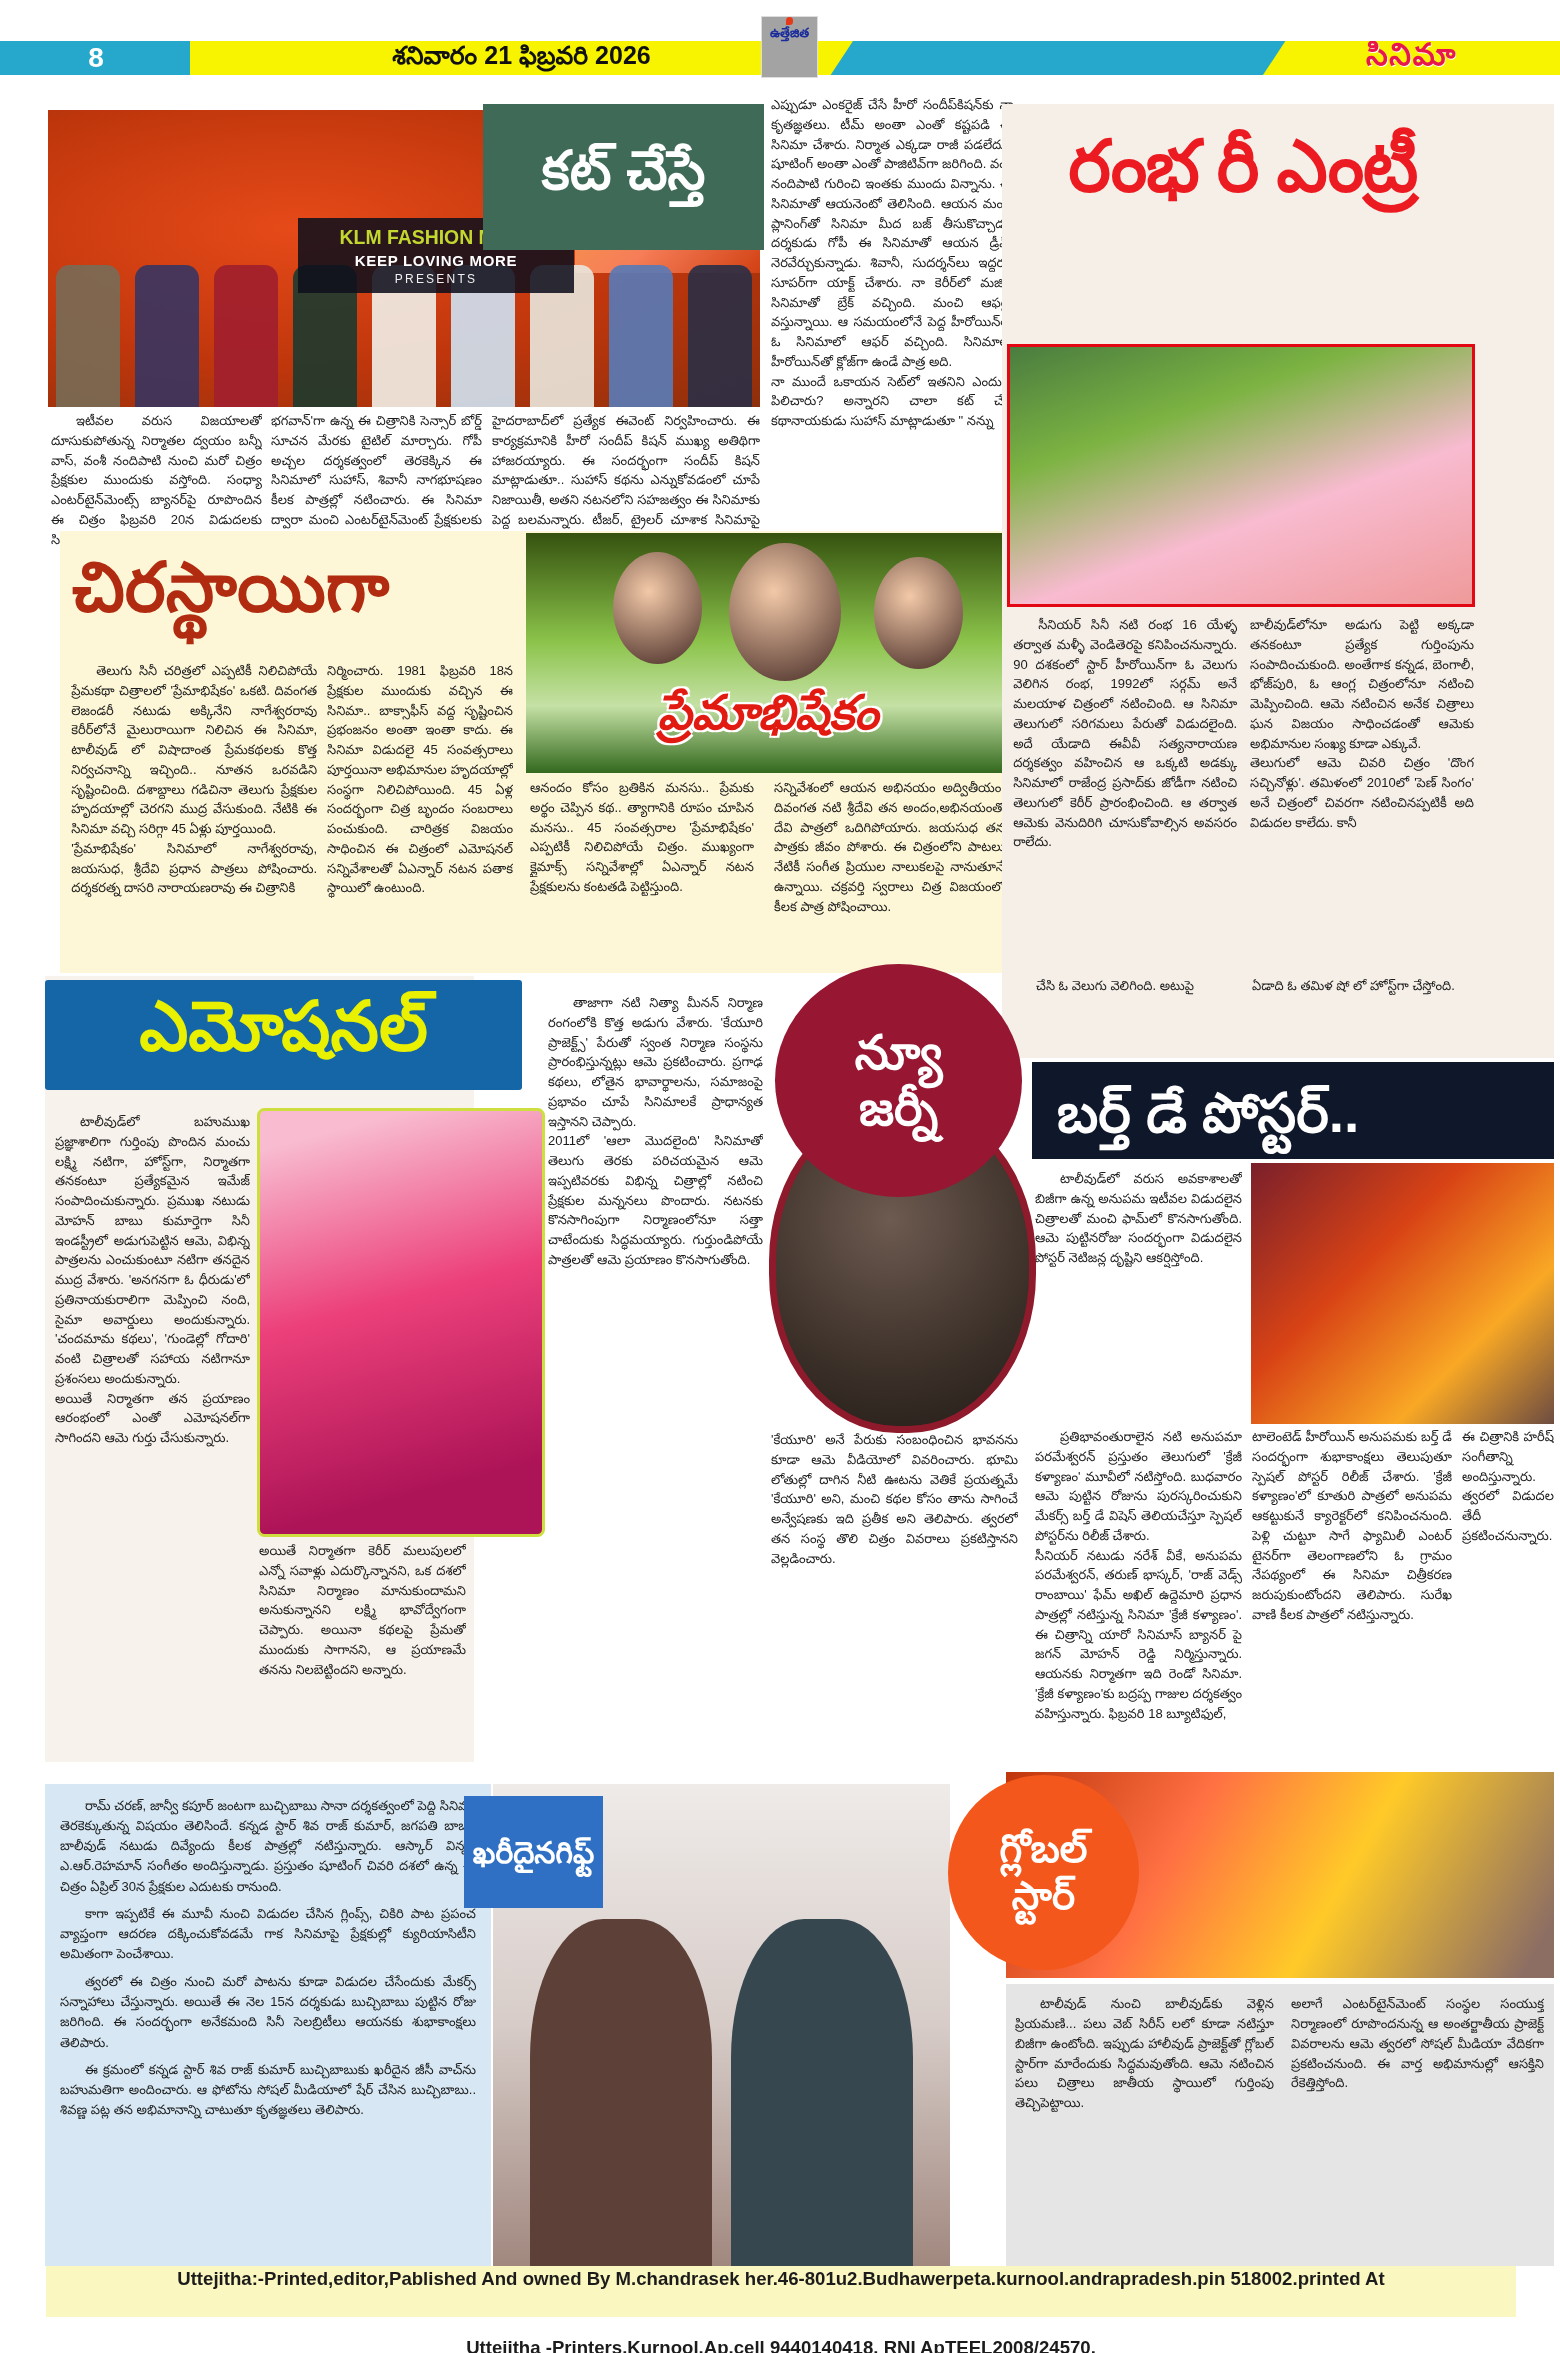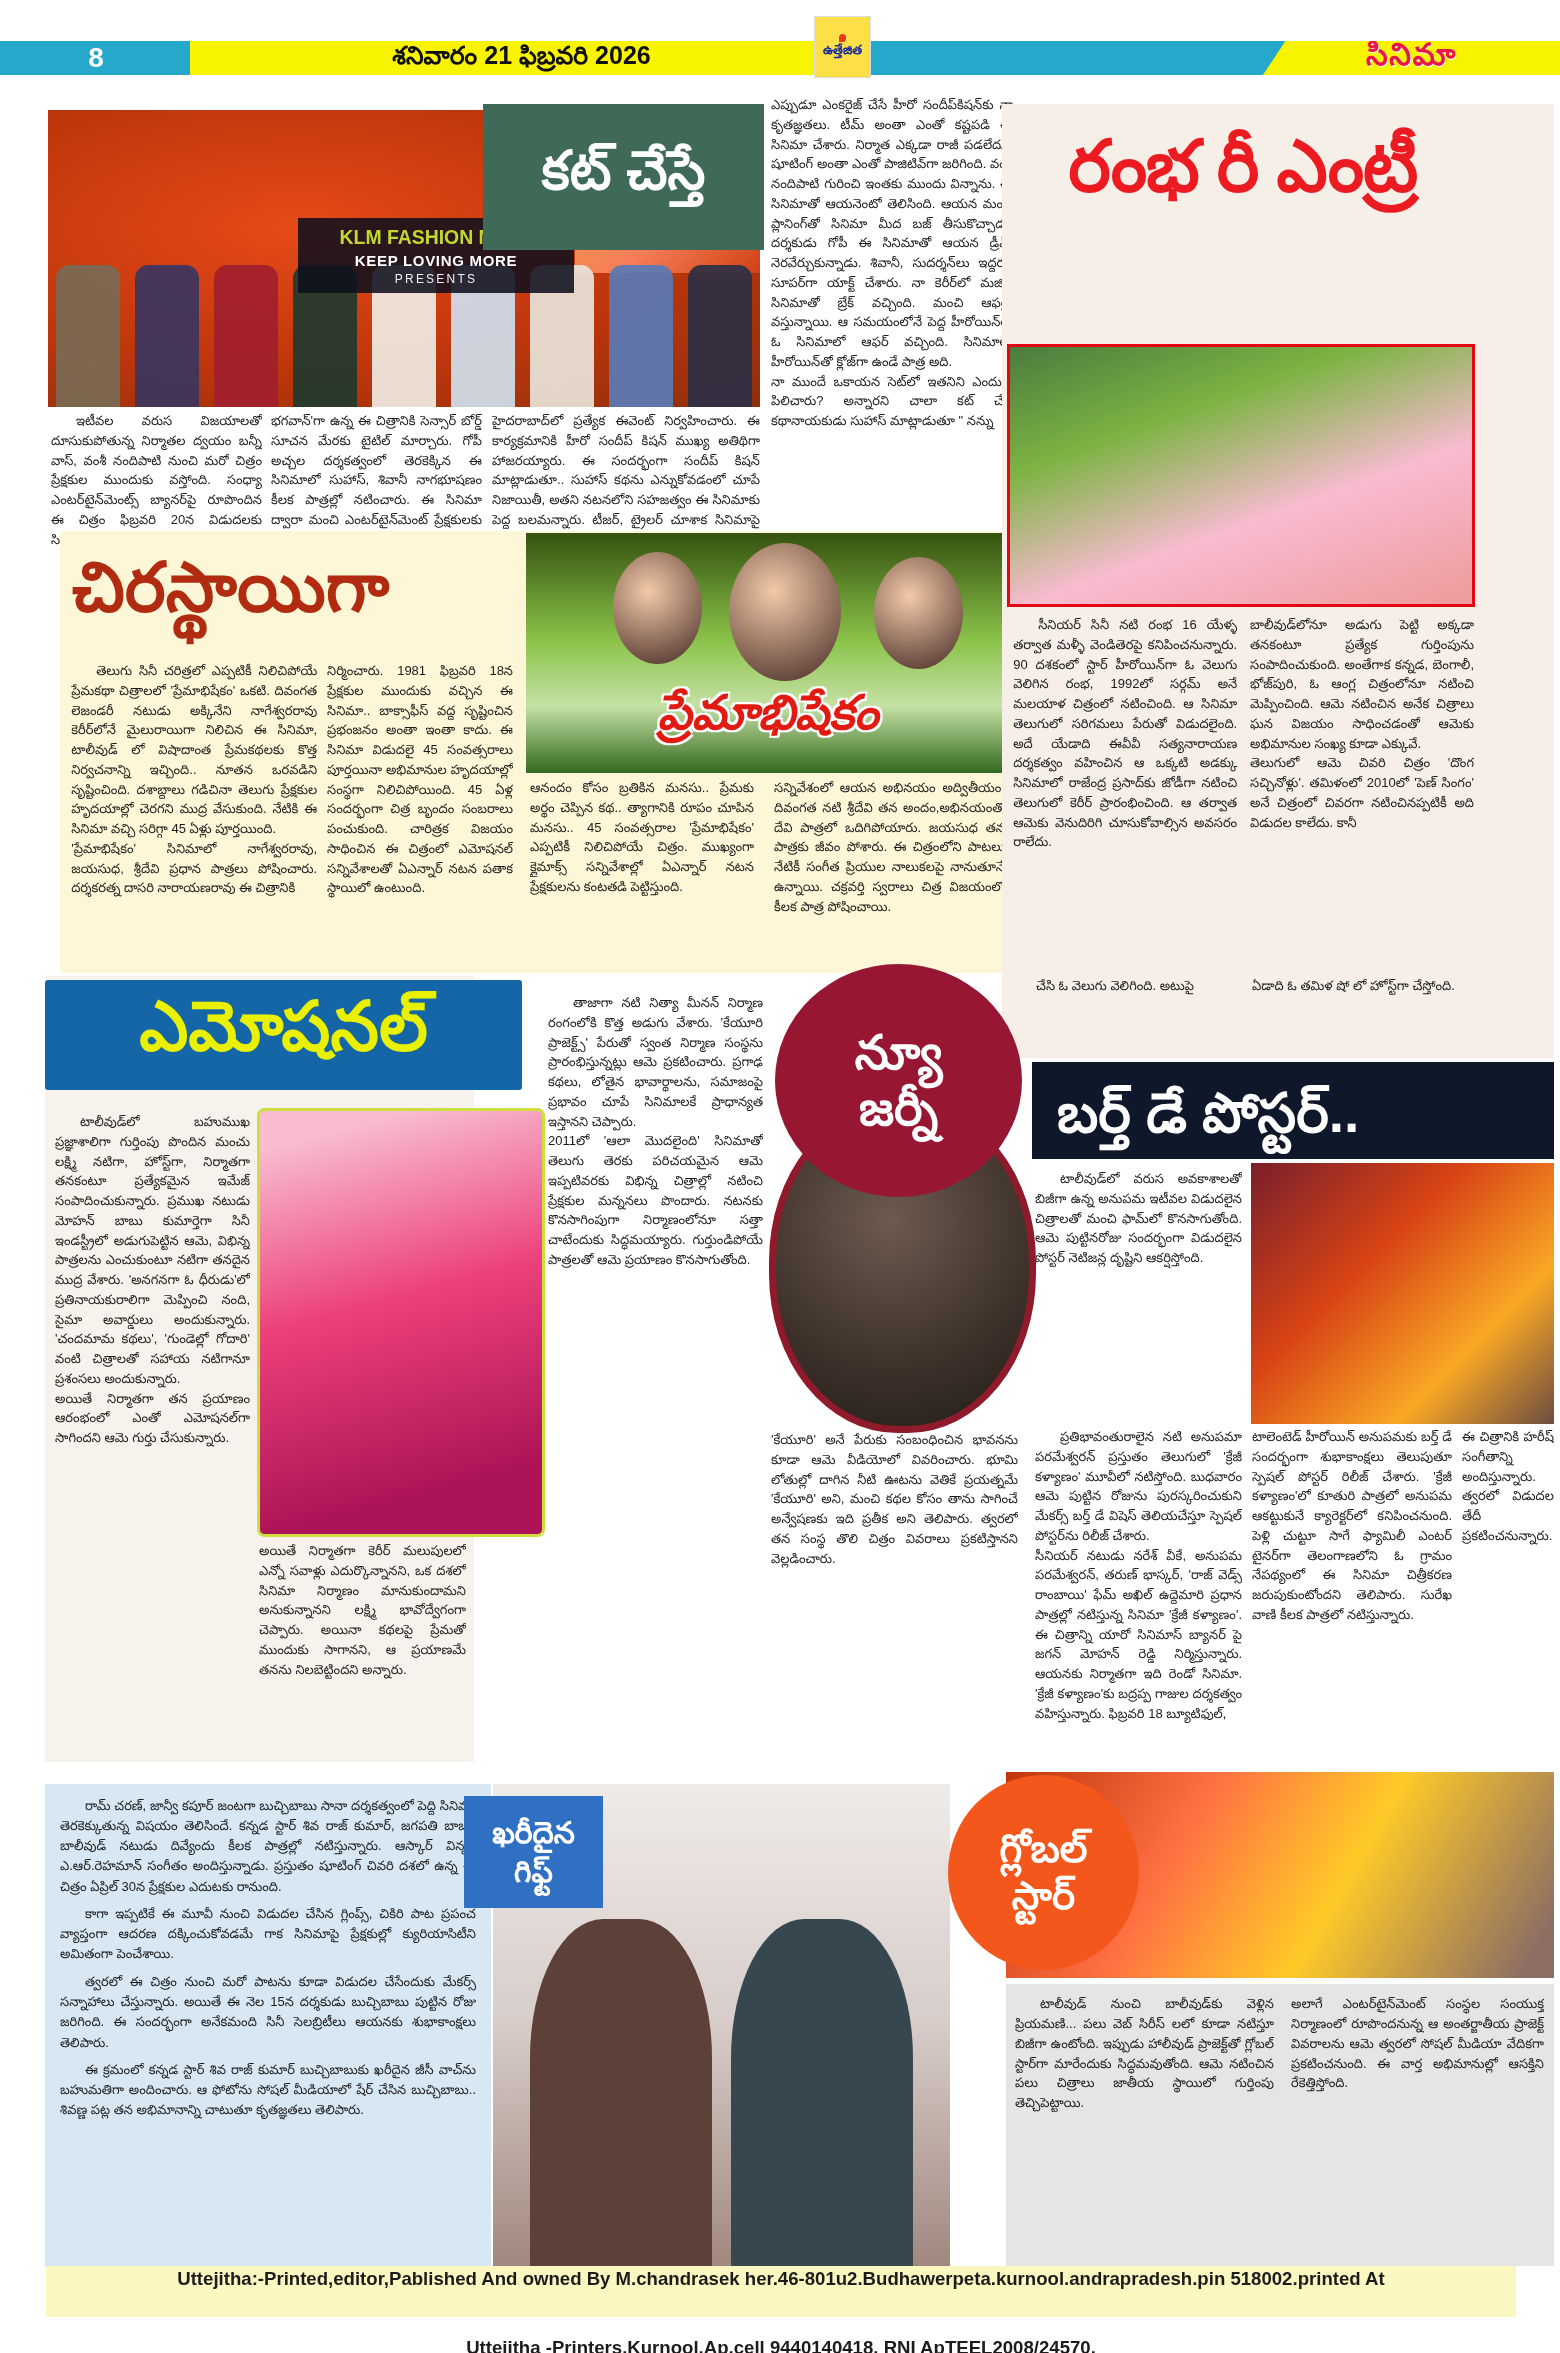--- a/index.html
+++ b/index.html
@@ -9,22 +9,22 @@
   .col{position:absolute;font-size:13px;line-height:1.52;text-align:justify;color:#1b1b1b;white-space:pre-line;overflow:hidden;}
   .col.first-indent{text-indent:25px;}
   .photo{position:absolute;overflow:hidden;}
   .hl{position:absolute;font-weight:bold;}
   
   .band{position:absolute;top:41px;height:34px;background:#25a8cb;}
   .band-yellow{background:#f8f400;}
   .date-seg{clip-path:polygon(0 0,100% 0,calc(100% - 22.4px) 100%,0 100%);display:flex;align-items:center;justify-content:center;}
   .cinema-seg{clip-path:polygon(22.4px 0,100% 0,100% 100%,0 100%);display:flex;align-items:center;justify-content:center;}
   .pageno{display:flex;align-items:center;justify-content:center;color:#fff;font-weight:bold;font-size:28px;}
-  .masthead{position:absolute;left:814px;top:16.4px;width:55px;height:60px;background:#fde047;border:0.7px solid #ddd;
-            display:flex;flex-direction:column;align-items:center;justify-content:center;}
+  .masthead{position:absolute;left:761px;top:16.4px;width:55px;height:60px;background:#a3a3a3;border:0.7px solid #ddd;
+            display:flex;flex-direction:column;align-items:center;}
   .masthead .flame{width:7.5px;height:7.5px;background:#e53917;border-radius:50% 50% 50% 0;margin-bottom:1.5px;}
   .masthead .mtext{color:#1a2b9b;font-weight:bold;font-size:12.7px;}
   .date-text{color:#111;font-weight:bold;font-size:25px;}
   .cinema-text{color:#e8174b;font-weight:bold;font-size:31px;letter-spacing:1.5px;text-shadow:0.7px 0.7px 0 #fff;}
   
   .event-photo{left:48px;top:110px;width:712px;height:297px;background:radial-gradient(ellipse at 35% 40%,#e64a19 0%,#bf360c 55%,#8d2f0b 100%);}
   .event-poster-corner{position:absolute;right:0;top:0;width:26%;height:55%;background:linear-gradient(135deg,#ffb74d 0%,#ff8a65 60%,#d84315 100%);opacity:.85;}
   .klm-banner{position:absolute;left:250px;top:108px;width:276px;height:75px;background:rgba(16,16,28,.88);color:#fff;
               display:flex;flex-direction:column;align-items:center;justify-content:center;gap:3px;}
   .klm-banner .l1{color:#c3d82e;font-weight:bold;font-size:19.4px;}
@@ -61,21 +61,21 @@
                  background:radial-gradient(circle at 45% 35%,#6d5a50 0%,#40342c 55%,#221b17 100%);z-index:2;}
   
   .bday-box{left:1032px;top:1062px;width:522px;height:97px;background:#0f172a;display:flex;align-items:flex-end;}
   .bday-box span{color:#fff;font-weight:bold;font-size:55px;padding-left:25px;}
   .bday-photo{left:1251px;top:1163px;width:303px;height:261px;background:linear-gradient(135deg,#7a1f2b 0%,#d84315 38%,#f9a825 72%,#6d4c41 100%);}
   
   .gift-box{left:45px;top:1784px;width:446px;height:482px;background:#d7e8f4;padding:12px 15px;box-sizing:border-box;}
   .gift-box p{margin:0 0 7.5px 0;font-size:13px;line-height:1.55;text-align:justify;color:#1b1b1b;text-indent:25px;}
   .gift-photo{left:493px;top:1784px;width:457px;height:482px;background:linear-gradient(180deg,#efebe9 0%,#d7ccc8 50%,#a1887f 100%);}
   .gift-photo .man{position:absolute;bottom:0;width:40%;height:72%;border-radius:40% 40% 0 0;}
-  .gift-label{left:464px;top:1796px;width:139px;height:112px;background:#2f70c4;display:flex;flex-direction:column;align-items:center;justify-content:center;z-index:4;}
+  .gift-label{left:464px;top:1796px;width:139px;height:112px;background:#2f70c4;display:flex;align-items:center;justify-content:center;z-index:4;}
   .gift-label span{color:#fff;font-weight:bold;font-size:30px;line-height:1.3;}
   
   .global-photo{left:1006px;top:1772px;width:548px;height:206px;background:linear-gradient(120deg,#bf360c 0%,#ff7043 32%,#ffca28 60%,#8d6e63 95%);}
   .global-badge{left:948px;top:1775px;width:191px;height:195px;background:#f4571b;border-radius:50%;
                 display:flex;flex-direction:column;align-items:center;justify-content:center;z-index:4;}
   .global-badge span{color:#fff;font-weight:bold;font-size:39px;line-height:1.2;}
   .global-text{left:1006px;top:1984px;width:548px;height:282px;background:#e5e5e5;}
   
   .footer{left:46px;top:2266px;width:1470px;height:51px;background:#fbf7c0;display:flex;flex-direction:column;align-items:center;justify-content:center;}
   .footer div{font-size:18.6px;font-weight:bold;color:#1c1c1c;line-height:1.3;margin-top:44px;}

